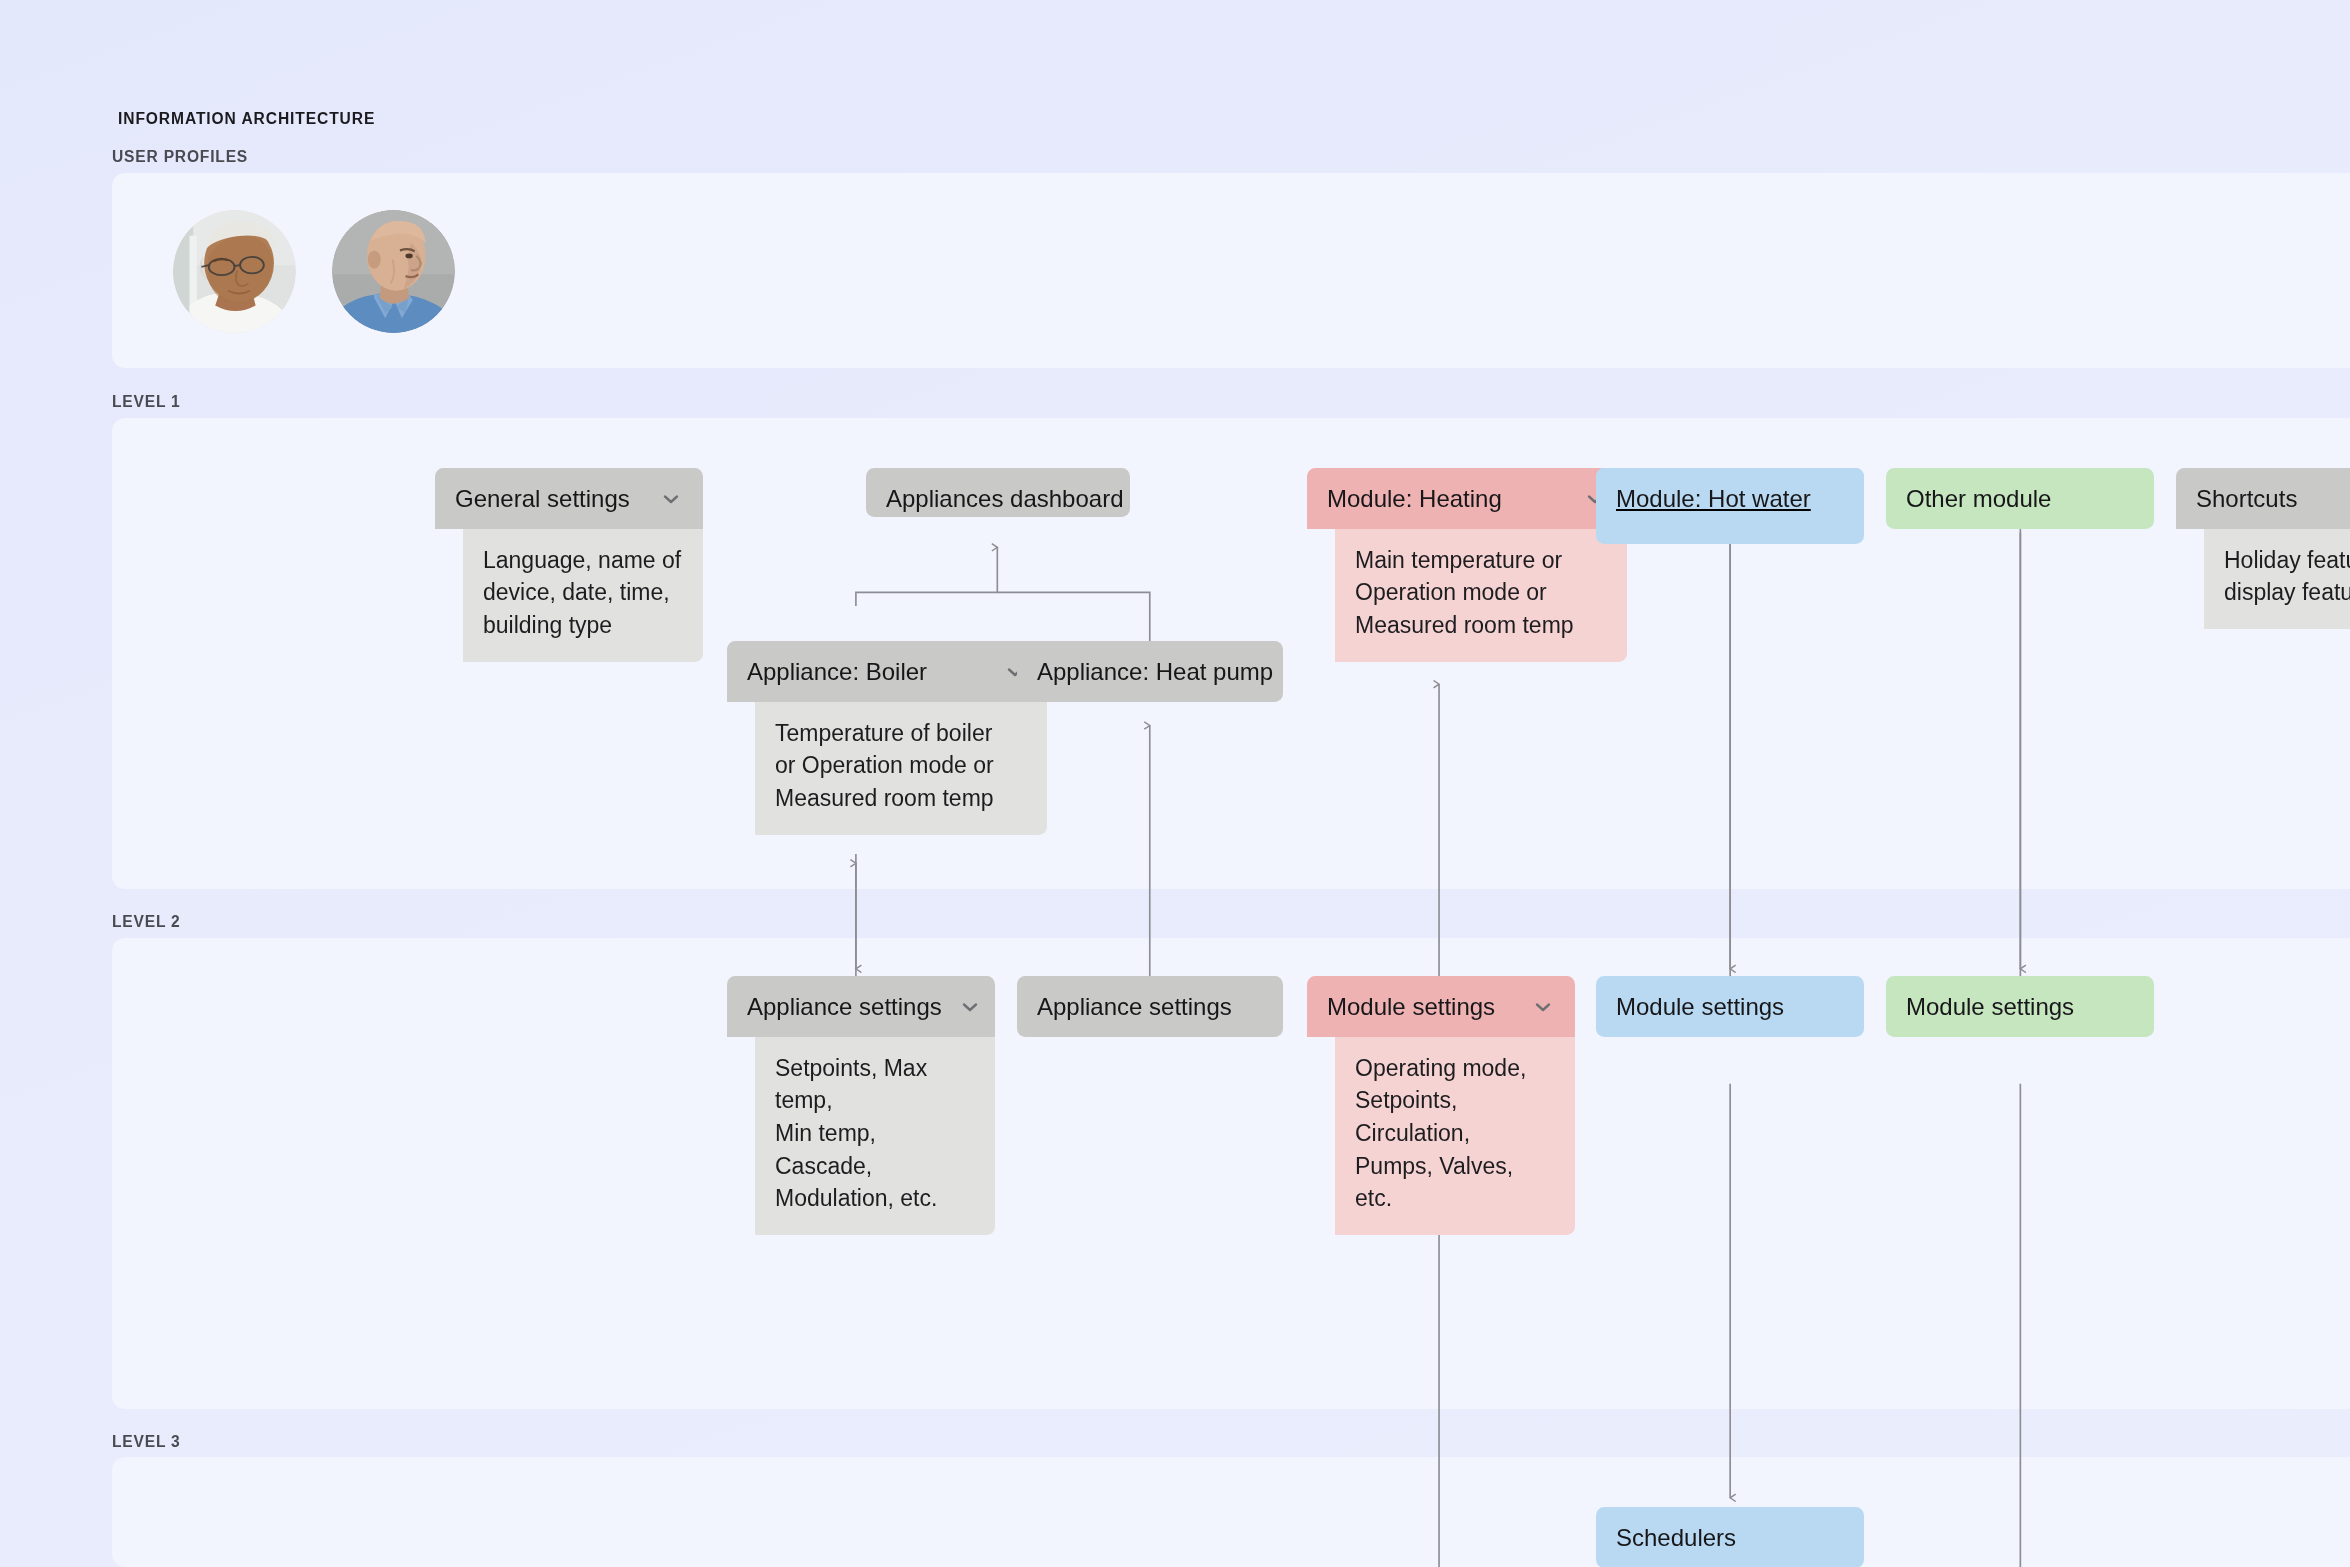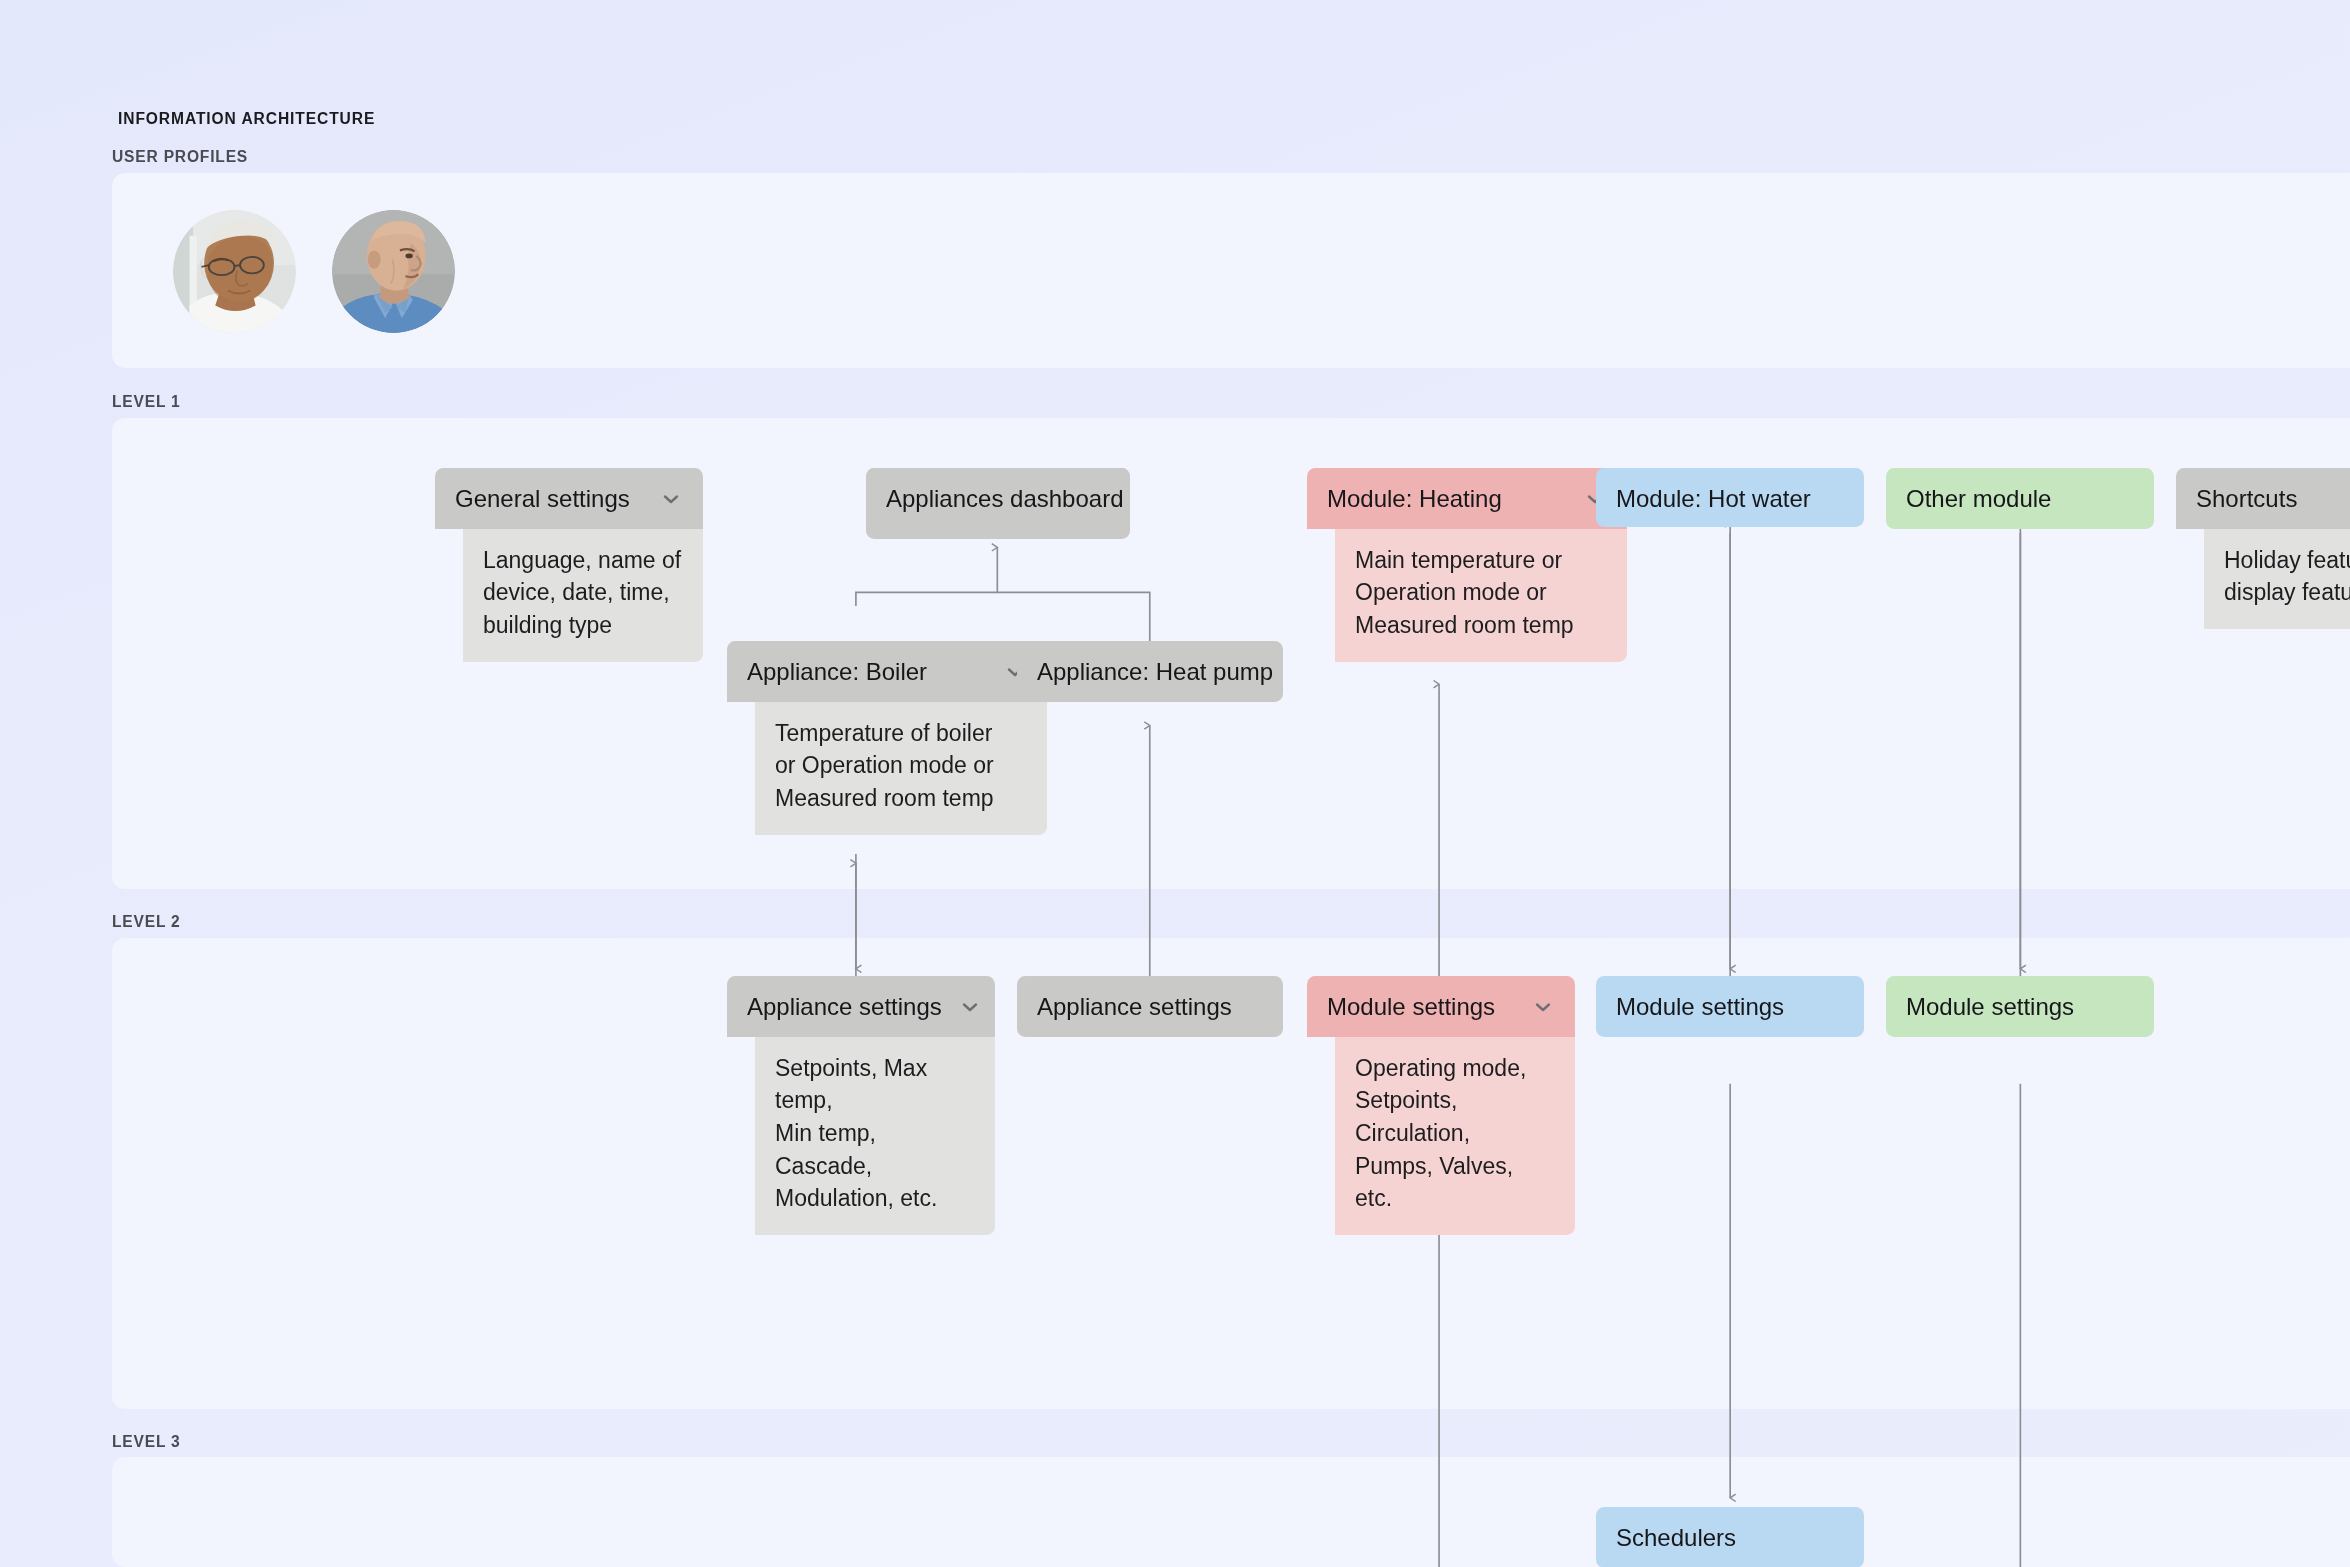--- a/index.html
+++ b/index.html
@@ -252,21 +252,21 @@
       <span class="node-title">General settings</span>
       <svg class="chev" viewBox="0 0 24 24">
         <path d="M6 9.5 L12 15 L18 9.5" fill="none" stroke="#6f6f74" stroke-width="2.4" stroke-linecap="round" stroke-linejoin="round"></path>
       </svg>
     </div>
     <div class="node-body">Language, name of
 device, date, time,
 building type</div>
   </div>
 
-  <div class="node gray solid" style="left:866px; top:468px; width:264px; height:71px;">
+  <div class="node gray solid" style="left:866px; top:468px; width:264px; height:49px;">
     <div class="node-head">
       <span class="node-title">Appliances dashboard</span>
     </div>
   </div>
 
   <div class="node gray" style="left:727px; top:641px; width:320px;">
     <div class="node-head">
       <span class="node-title">Appliance: Boiler</span>
       <svg class="chev" viewBox="0 0 24 24">
         <path d="M6 9.5 L12 15 L18 9.5" fill="none" stroke="#6f6f74" stroke-width="2.4" stroke-linecap="round" stroke-linejoin="round"></path>
@@ -288,21 +288,21 @@
       <span class="node-title">Module: Heating</span>
       <svg class="chev" viewBox="0 0 24 24">
         <path d="M6 9.5 L12 15 L18 9.5" fill="none" stroke="#6f6f74" stroke-width="2.4" stroke-linecap="round" stroke-linejoin="round"></path>
       </svg>
     </div>
     <div class="node-body">Main temperature or
 Operation mode or
 Measured room temp</div>
   </div>
 
-  <div class="node blue solid" style="left:1596px; top:468px; width:268px; height:59px;">
+  <div class="node blue solid" style="left:1596px; top:468px; width:268px; height:76px;text-decoration:underline;">
     <div class="node-head">
       <span class="node-title">Module: Hot water</span>
     </div>
   </div>
 
   <div class="node green solid" style="left:1886px; top:468px; width:268px; height:61px;">
     <div class="node-head">
       <span class="node-title">Other module</span>
     </div>
   </div>

